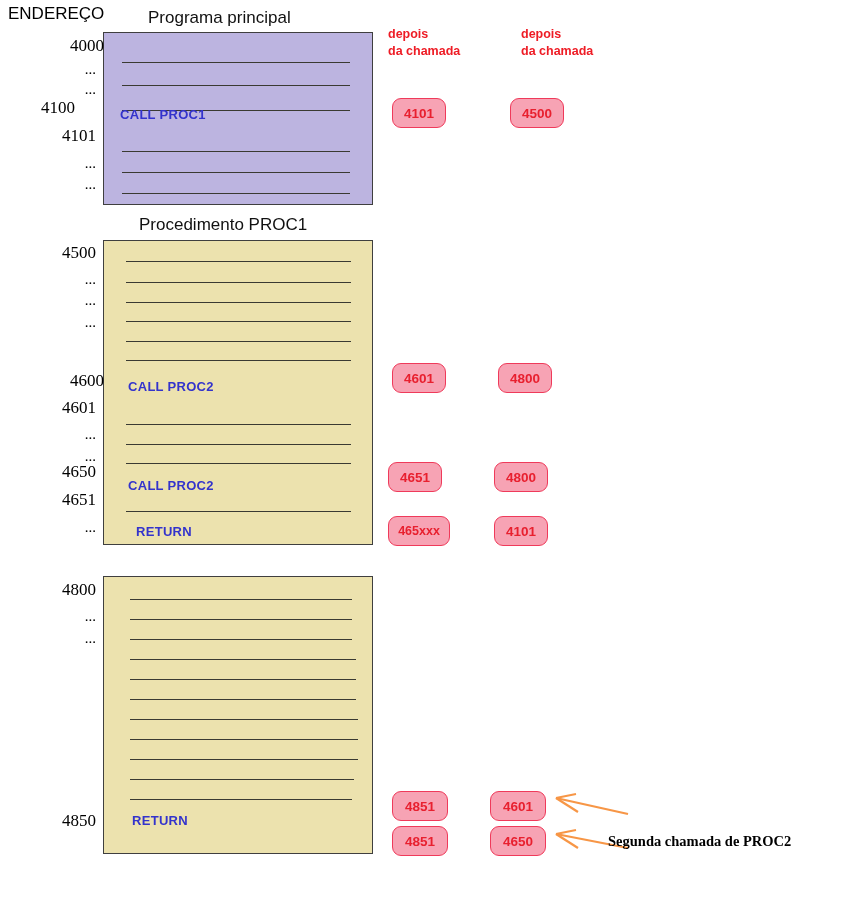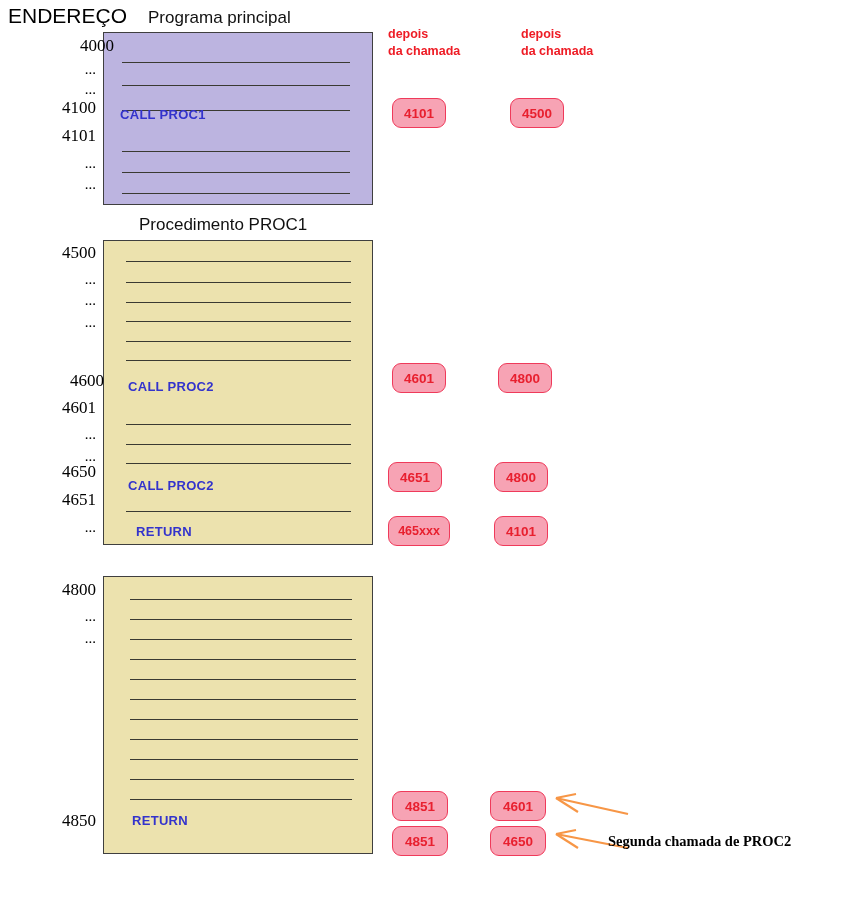--- a/index.html
+++ b/index.html
@@ -15,21 +15,21 @@
     width: 852px;
     height: 899px;
     background: #ffffff;
     overflow: hidden;
   }
   .abs { position: absolute; }
 
   
   .endereco-label {
     left: 8px; top: 4px;
-    font-size: 21px;
+    font-size: 17px;
     color: #000000;
     letter-spacing: 0px;
     font-family: "Liberation Sans", sans-serif;
   }
   .block-title {
     font-size: 17px;
     color: #111111;
     white-space: nowrap;
     font-family: "Liberation Sans", sans-serif;
   }
@@ -136,24 +136,24 @@
   <div class="abs code-box purple" style="left:103px; top:32px; width:270px; height:173px;">
     <div class="rule" style="left:18px; top:29px; width:228px;"></div>
     <div class="rule" style="left:18px; top:52px; width:228px;"></div>
     <div class="rule" style="left:18px; top:77px; width:228px;"></div>
     <div class="code-text" style="left:16px; top:74px;">CALL PROC1</div>
     <div class="rule" style="left:18px; top:118px; width:228px;"></div>
     <div class="rule" style="left:18px; top:139px; width:228px;"></div>
     <div class="rule" style="left:18px; top:160px; width:228px;"></div>
   </div>
 
-  <div class="addr" style="left:38px; top:36px; width:76px;">4000</div>
+  <div class="addr" style="left:28px; top:36px; width:76px;">4000</div>
   <div class="addr dots" style="left:20px; top:61px; width:76px;">...</div>
   <div class="addr dots" style="left:20px; top:81px; width:76px;">...</div>
-  <div class="addr" style="left:20px; top:98px; width:76px;">4100</div>
+  <div class="addr" style="left:20px; top:98px; width:76px;text-align:center;">4100</div>
   <div class="addr" style="left:20px; top:126px; width:76px;">4101</div>
   <div class="addr dots" style="left:20px; top:155px; width:76px;">...</div>
   <div class="addr dots" style="left:20px; top:176px; width:76px;">...</div>
 
   <div class="badge" style="left:392px; top:98px; width:54px; height:30px;">4101</div>
   <div class="badge" style="left:510px; top:98px; width:54px; height:30px;">4500</div>
 
   <div class="abs block-title" style="left:139px; top:215px;text-align:center;">Procedimento  PROC1</div>
 
   <div class="abs code-box beige" style="left:103px; top:240px; width:270px; height:305px;">

